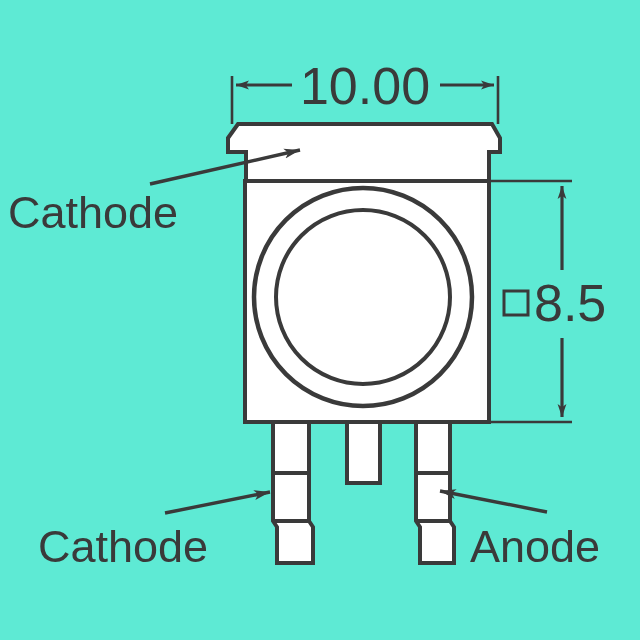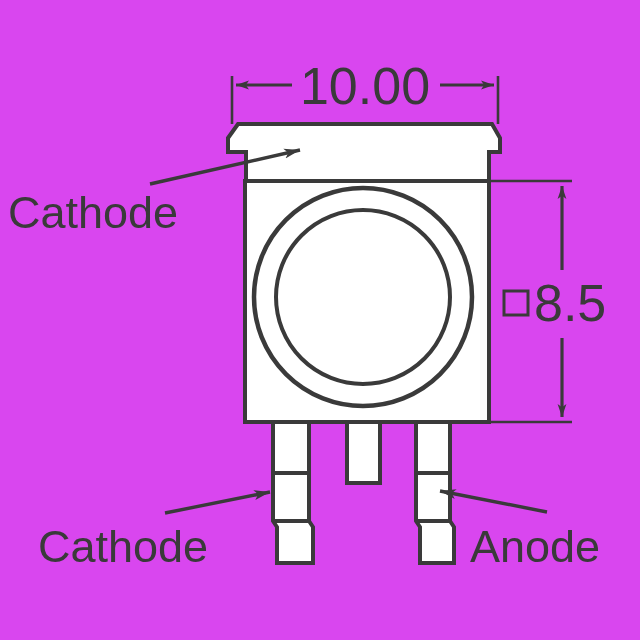--- a/index.html
+++ b/index.html
@@ -7,21 +7,21 @@
     padding: 0;
     background: #ffffff;
   }
   body {
     font-family: "Liberation Sans", sans-serif;
   }
   #drawing-root {
     position: relative;
     width: 640px;
     height: 640px;
-    background: #d946ef;
+    background: #5eead4;
     overflow: hidden;
   }
   #drawing-svg {
     display: block;
     width: 640px;
     height: 640px;
   }
   .label-text {
     font-family: "Liberation Sans", sans-serif;
     fill: #3a3a3a;

